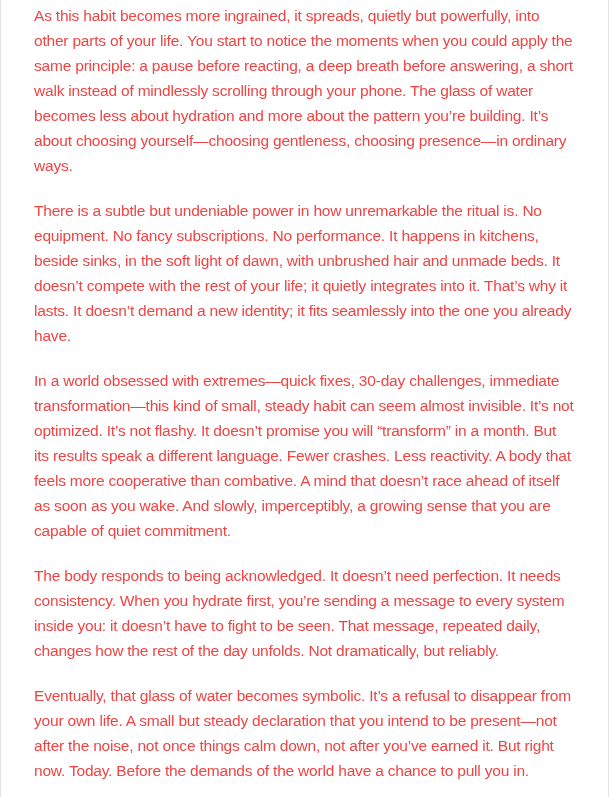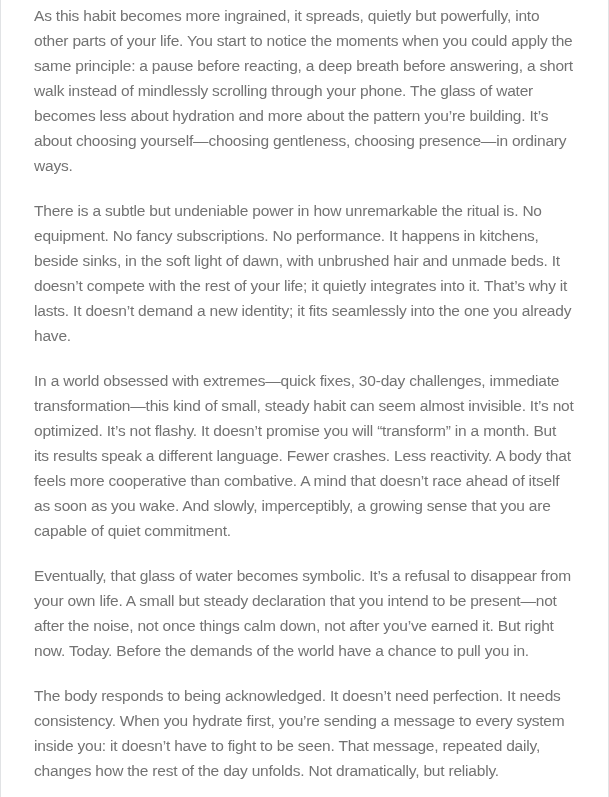--- a/index.html
+++ b/index.html
@@ -15,32 +15,32 @@
     border-left: 1px solid #e1e3e5;
     border-right: 1px solid #e1e3e5;
     padding: 3px 33px 0 33px;
     overflow: hidden;
   }
   .article {
     font-family: "Liberation Sans", "DejaVu Sans", sans-serif;
     font-size: 15.5px;
     letter-spacing: -0.2px;
     line-height: 25px;
-    color: #737373;
+    color: #ef4444;
   }
   .article p {
     margin: 0 0 20px 0;
     padding: 0;
     text-align: left;
   }
 </style>
 </head>
 <body>
 
 <div class="page">
   <main class="article">
     <p>As this habit becomes more ingrained, it spreads, quietly but powerfully, into other parts of your life. You start to notice the moments when you could apply the same principle: a pause before reacting, a deep breath before answering, a short walk instead of mindlessly scrolling through your phone. The glass of water becomes less about hydration and more about the pattern you’re building. It’s about choosing yourself—choosing gentleness, choosing presence—in ordinary ways.</p>
     <p>There is a subtle but undeniable power in how unremarkable the ritual is. No equipment. No fancy subscriptions. No performance. It happens in kitchens, beside sinks, in the soft light of dawn, with unbrushed hair and unmade beds. It doesn’t compete with the rest of your life; it quietly integrates into it. That’s why it lasts. It doesn’t demand a new identity; it fits seamlessly into the one you already have.</p>
     <p>In a world obsessed with extremes—quick fixes, 30-day challenges, immediate transformation—this kind of small, steady habit can seem almost invisible. It’s not optimized. It’s not flashy. It doesn’t promise you will “transform” in a month. But its results speak a different language. Fewer crashes. Less reactivity. A body that feels more cooperative than combative. A mind that doesn’t race ahead of itself as soon as you wake. And slowly, imperceptibly, a growing sense that you are capable of quiet commitment.</p>
+    <p>The body responds to being acknowledged. It doesn’t need perfection. It needs consistency. When you hydrate first, you’re sending a message to every system inside you: it doesn’t have to fight to be seen. That message, repeated daily, changes how the rest of the day unfolds. Not dramatically, but reliably.</p>
     <p>Eventually, that glass of water becomes symbolic. It’s a refusal to disappear from your own life. A small but steady declaration that you intend to be present—not after the noise, not once things calm down, not after you’ve earned it. But right now. Today. Before the demands of the world have a chance to pull you in.</p>
-    <p>The body responds to being acknowledged. It doesn’t need perfection. It needs consistency. When you hydrate first, you’re sending a message to every system inside you: it doesn’t have to fight to be seen. That message, repeated daily, changes how the rest of the day unfolds. Not dramatically, but reliably.</p>
   </main>
 </div>
 
 </body></html>

